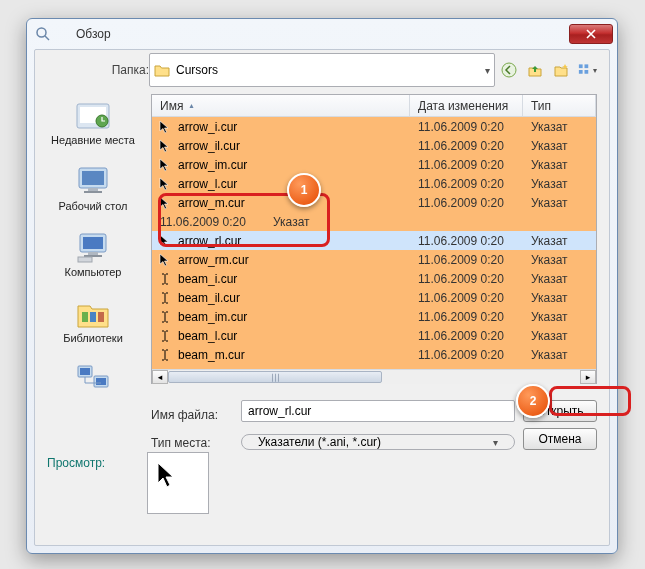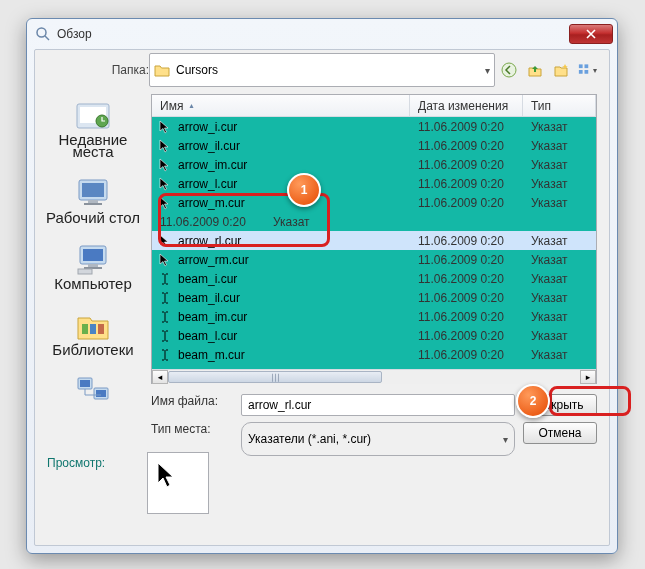--- a/index.html
+++ b/index.html
@@ -14,20 +14,21 @@
   background: linear-gradient(#f2f6fb, #e9eef6);
   border: 1px solid #6b8ab0;
   border-radius: 6px;
   box-shadow: 0 6px 20px rgba(0,0,0,0.35);
 }
 
 .titlebar {
   height: 30px;
   display: flex; align-items: center;
   padding: 0 4px 0 8px;
+  gap: 19px;
 }
 .titlebar .magnify-icon { width: 16px; height: 16px; margin-right: 6px; }
 .title-text { flex: 1; color: #333; font-size: 12px; }
 .close-btn {
   width: 44px; height: 20px;
   background: linear-gradient(#d97a7a, #c53030 45%, #a82020 55%, #bf3434);
   border: 1px solid #8a2020;
   border-radius: 3px;
   display: flex; align-items: center; justify-content: center;
   color: #fff; font-weight: bold;
@@ -65,27 +66,27 @@
 .tb-icons .tb { width: 20px; height: 20px; display: flex; align-items: center; justify-content: center; cursor: pointer; border-radius: 2px; }
 
 
 .places {
   position: absolute;
   left: 8px; top: 44px; width: 100px;
   display: flex; flex-direction: column; gap: 10px;
 }
 .place { width: 100%; display: flex; flex-direction: column; align-items: center; gap: 2px; cursor: pointer; padding: 4px 0; border-radius: 3px; }
 .place .pic { width: 38px; height: 34px; }
-.place .plabel { font-size: 15px; color: #222; text-align: center; line-height: 12px; }
+.place .plabel { font-size: 11px; color: #222; text-align: center; line-height: 12px; }
 
 
 .listbox {
   position: absolute;
   left: 116px; top: 44px; right: 12px; height: 290px;
-  background: #14b8a6;
+  background: #fdba74;
   border: 1px solid #abadb3;
 }
 .list-header {
   height: 22px;
   display: flex;
   background: linear-gradient(#fcfcfd, #eef1f5);
   border-bottom: 1px solid #d6dbe2;
 }
 .col { border-right: 1px solid #d6dbe2; display: flex; align-items: center; padding: 0 8px; color: #333; position: relative; cursor: pointer; }
 .col-name { width: 258px; }
@@ -100,32 +101,32 @@
 .row .cursor-ic { width: 14px; height: 14px; display: inline-block; }
 .row.selected { background: #cfe4fb; }
 .hscroll { position: absolute; left: 0; right: 0; bottom: 0; height: 14px; background: #efefef; border-top: 1px solid #d6dbe2; display: flex; align-items: center; }
 .hscroll .arrow { width: 16px; height: 14px; background: linear-gradient(#fdfdfd,#e3e3e3); border: 1px solid #b5b5b5; display: flex; align-items: center; justify-content: center; font-size: 9px; cursor: pointer; }
 .hscroll .track { flex: 1; height: 14px; background: #efefef; position: relative; }
 .hscroll .thumb { position: absolute; left: 0; width: 52%; top: 1px; bottom: 1px; background: linear-gradient(#e8edf4,#cdd7e4); border: 1px solid #a9b4c4; border-radius: 2px; cursor: pointer; }
 .hscroll .grip { position: absolute; left: 50%; top: 50%; transform: translate(-50%,-50%); font-size: 8px; color: #7a8aa0; letter-spacing: -1px; }
 
 
 .fields { position: absolute; left: 116px; top: 344px; right: 12px; }
-.frow { height: 28px; display: flex; align-items: flex-start; gap: 8px; }
+.frow { height: 28px; display: flex; align-items: flex-end; gap: 8px; }
 .flabel { width: 82px; color: #333; }
 .finput {
   flex: 1; height: 22px;
   border: 1px solid #abadb3;
   background: #fff;
   border-radius: 2px;
   padding: 0 6px;
   display: flex; align-items: center;
 }
 .finput input { border: none; outline: none; width: 100%; font-size: 12px; }
-.fcombo { flex: 1; height: 34px; border: 1px solid #abadb3; background: #f0f0f0; border-radius: 10px; display: flex; align-items: center; padding: 0 6px; }
+.fcombo { flex: 1; height: 16px; border: 1px solid #abadb3; background: #f0f0f0; border-radius: 10px; display: flex; align-items: center; padding: 0 16px; }
 .fcombo .dd-arrow { margin-left: auto; font-size: 10px; cursor: pointer; color: #555; }
 .btn {
   width: 74px; height: 22px;
   background: linear-gradient(#fdfdfd, #e2e2e2);
   border: 1px solid #8e8f8f;
   border-radius: 3px;
   display: flex; align-items: center; justify-content: center;
   cursor: pointer;
 }
 

